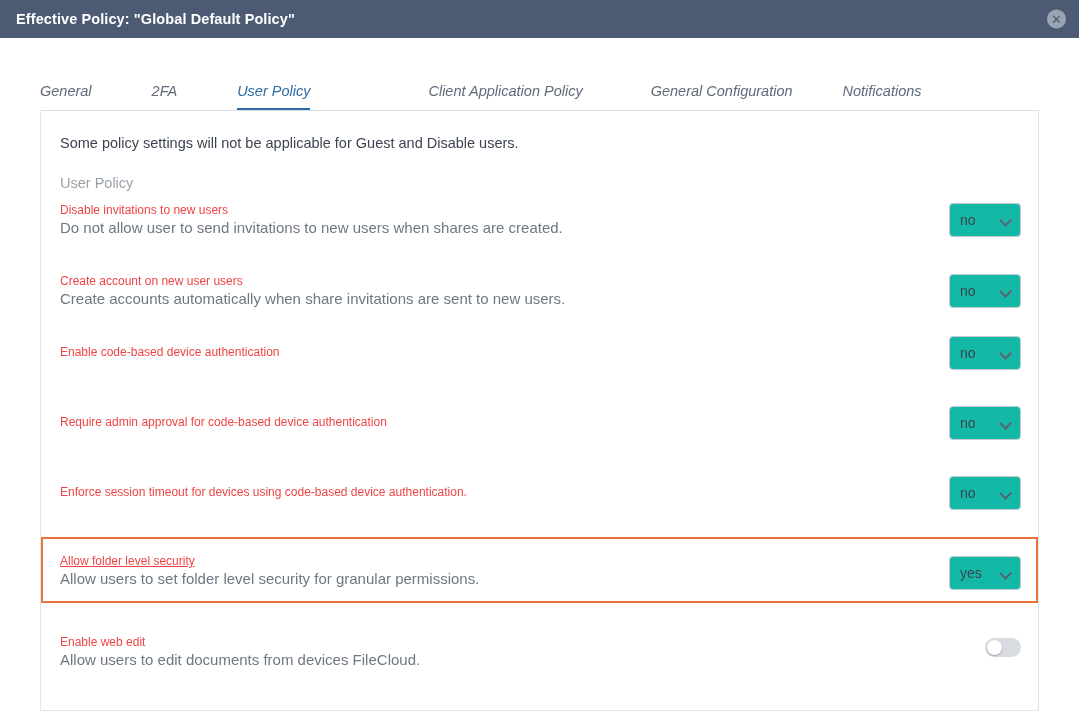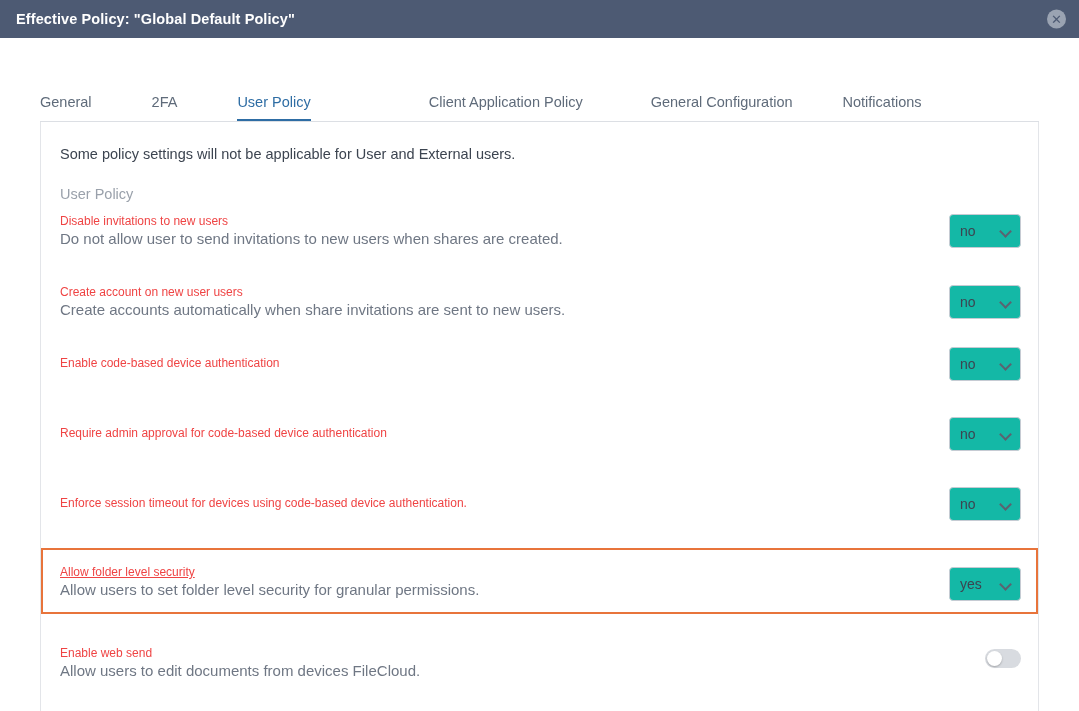--- a/index.html
+++ b/index.html
@@ -48,24 +48,25 @@
     align-items: center;
     justify-content: center;
     font-size: 13px;
     line-height: 1;
     cursor: pointer;
     font-family: "DejaVu Sans", sans-serif;
   }
 
   
   .tabs-wrap {
-    padding-top: 44px;
+    padding-top: 33px;
     padding-left: 40px;
     padding-right: 40px;
     background: #ffffff;
+    font-style: italic;
   }
   .tabs {
     display: flex;
     align-items: flex-end;
     border-bottom: 1px solid #dcdfe4;
     height: 40px;
   }
   .tab {
     font-size: 14.5px;
     color: #5f6b7a;
@@ -219,21 +220,21 @@
       <div class="tab-sp-3"></div>
       <div class="tab">General Configuration</div>
       <div class="tab-sp-4"></div>
       <div class="tab">Notifications</div>
     </div>
   </div>
 
   <div class="panel">
     <div class="panel-inner">
 
-      <div class="intro">Some policy settings will not be applicable for User and External users.</div>
+      <div class="intro">Some policy settings will not be applicable for Guest and Disable users.</div>
 
       <div class="section-label">User Policy</div>
 
       <div class="row row-gap-sm">
         <div class="row-title">Disable invitations to new users</div>
         <div class="row-desc">Do not allow user to send invitations to new users when shares are created.</div>
         <div class="select" style="top:6px;">
           <span>no</span>
           <span class="chev"></span>
         </div>
@@ -275,21 +276,21 @@
       <div class="row highlight">
         <div class="row-title">Allow folder level security</div>
         <div class="row-desc">Allow users to set folder level security for granular permissions.</div>
         <div class="select" style="top:17px;right:15px;">
           <span>yes</span>
           <span class="chev"></span>
         </div>
       </div>
 
       <div class="row row-gap-md">
-        <div class="row-title">Enable web send</div>
+        <div class="row-title">Enable web edit</div>
         <div class="row-desc">Allow users to edit documents from devices FileCloud.</div>
         <div class="toggle" style="top:9px;">
           <div class="knob"></div>
         </div>
       </div>
 
       <div class="row clipped-row" style="margin-top:22px;">
         <div class="row-title"></div>
       </div>
 

